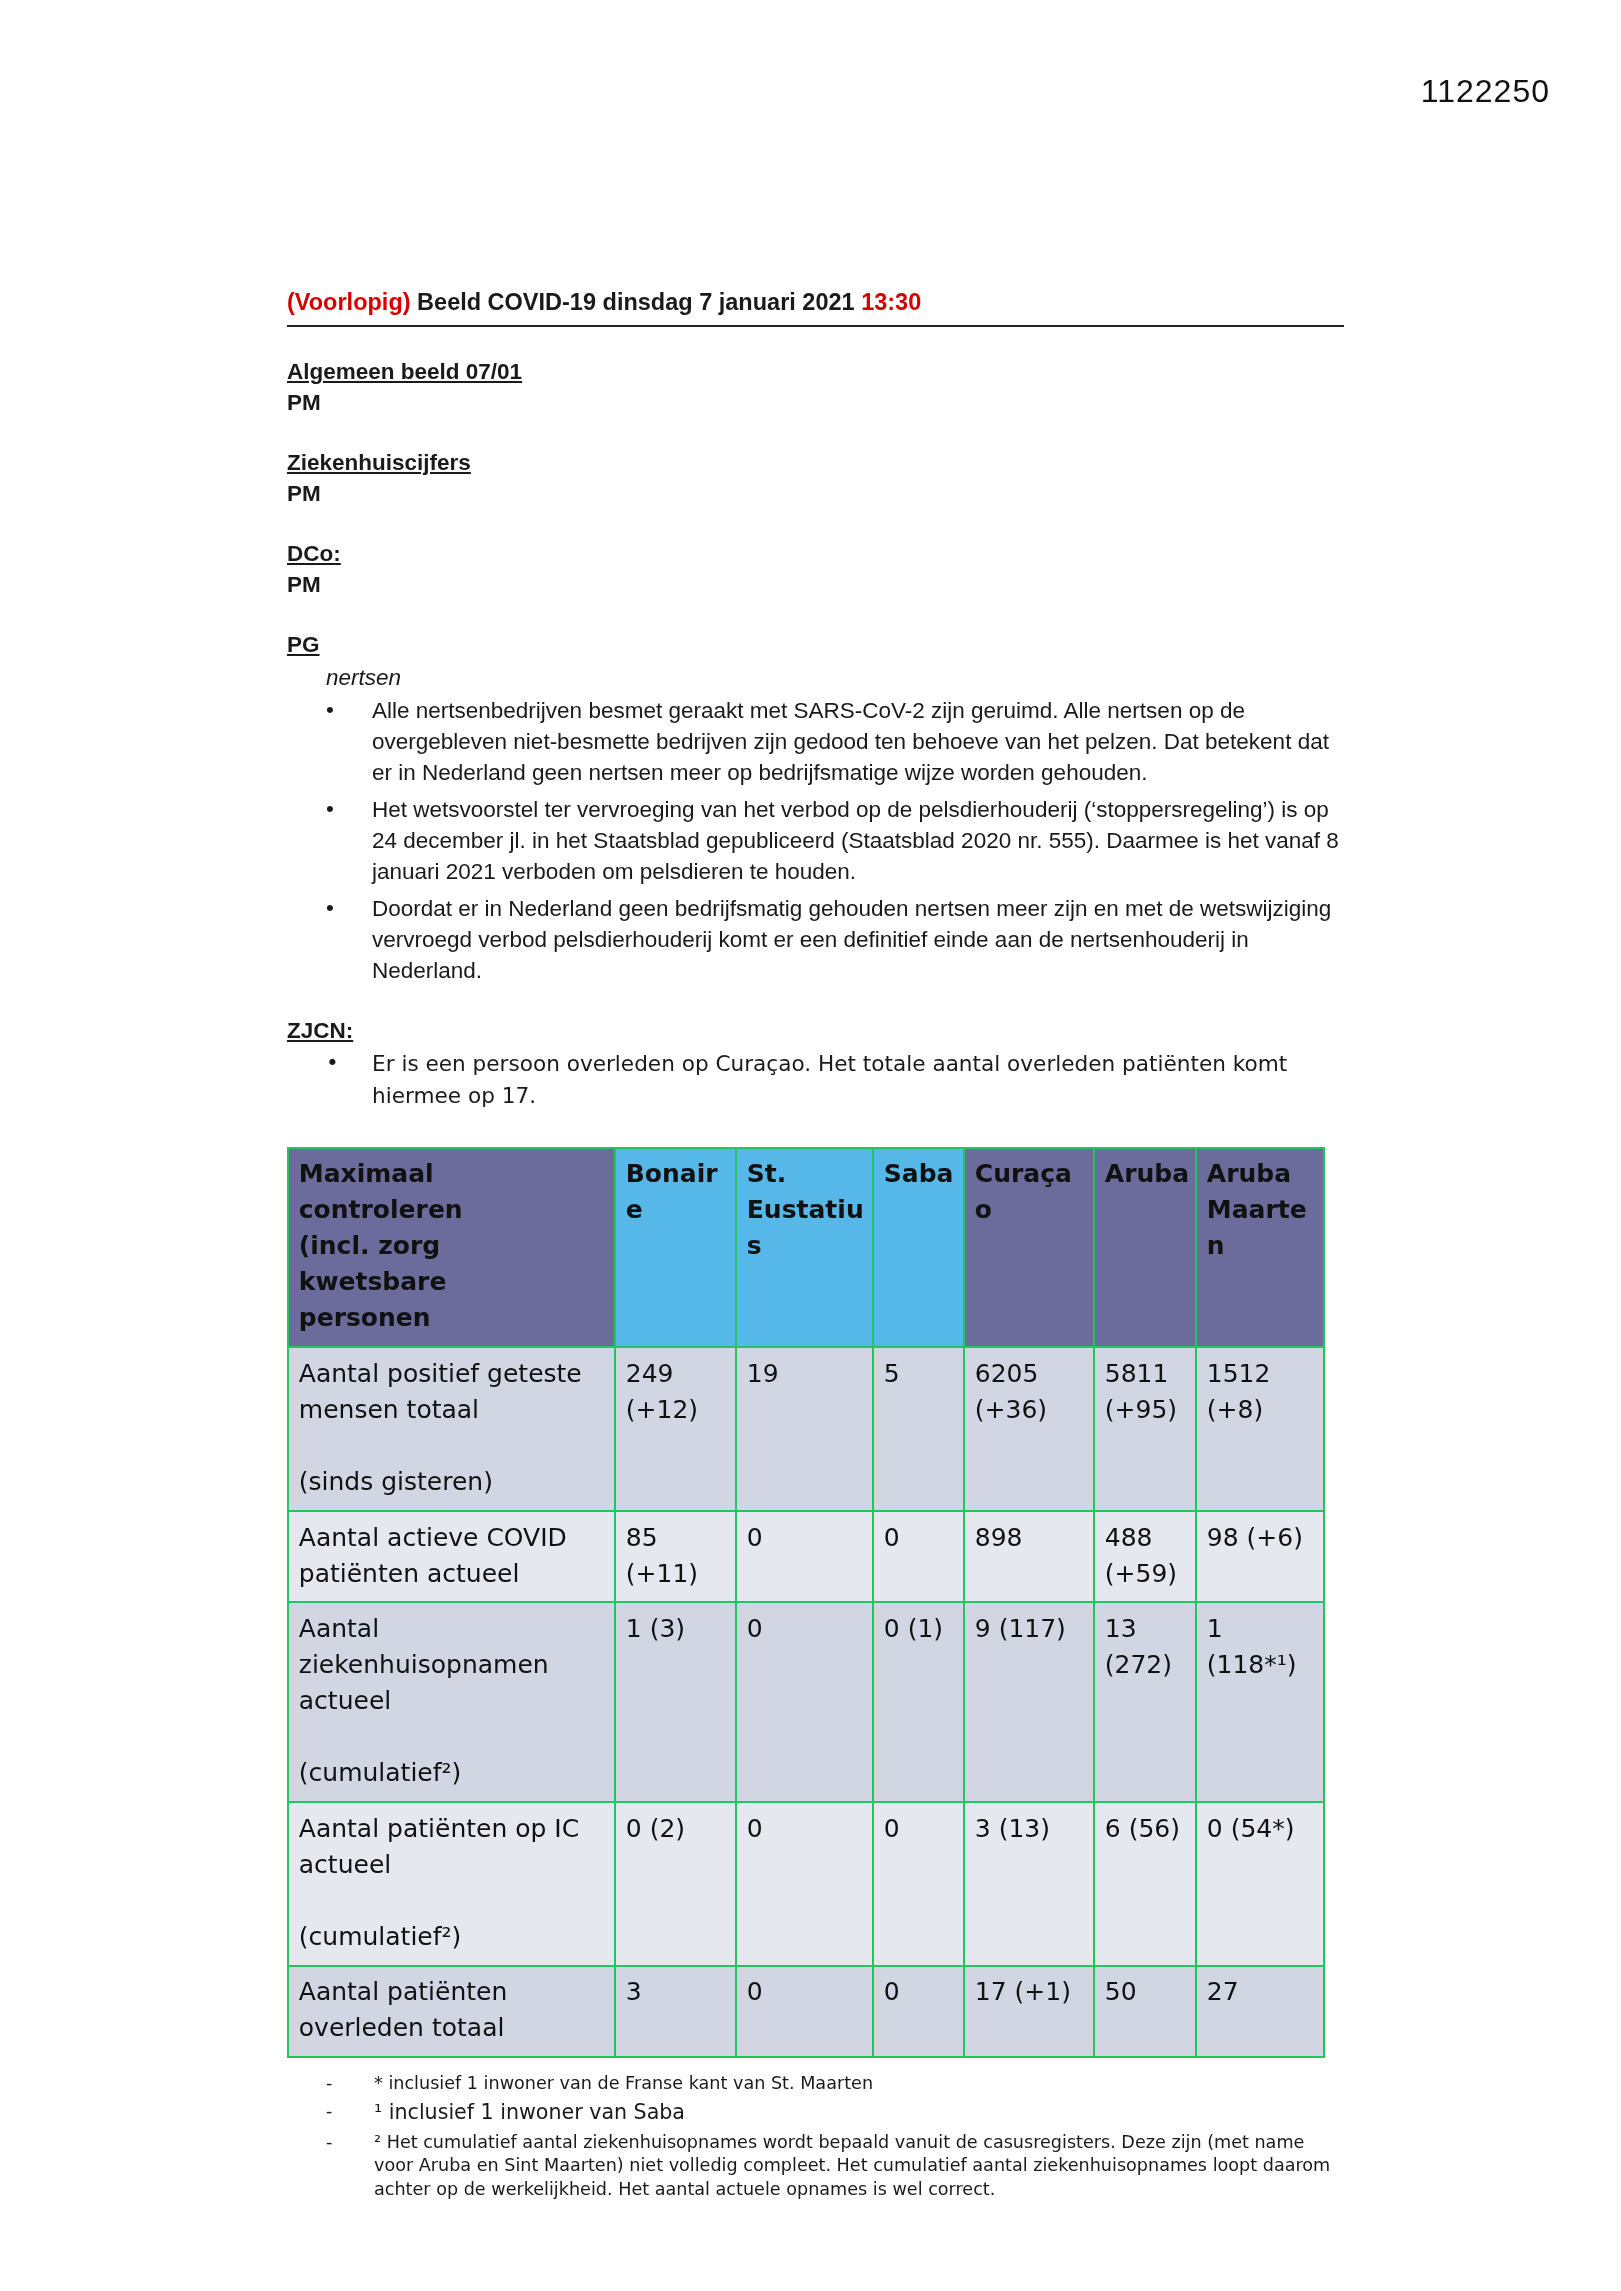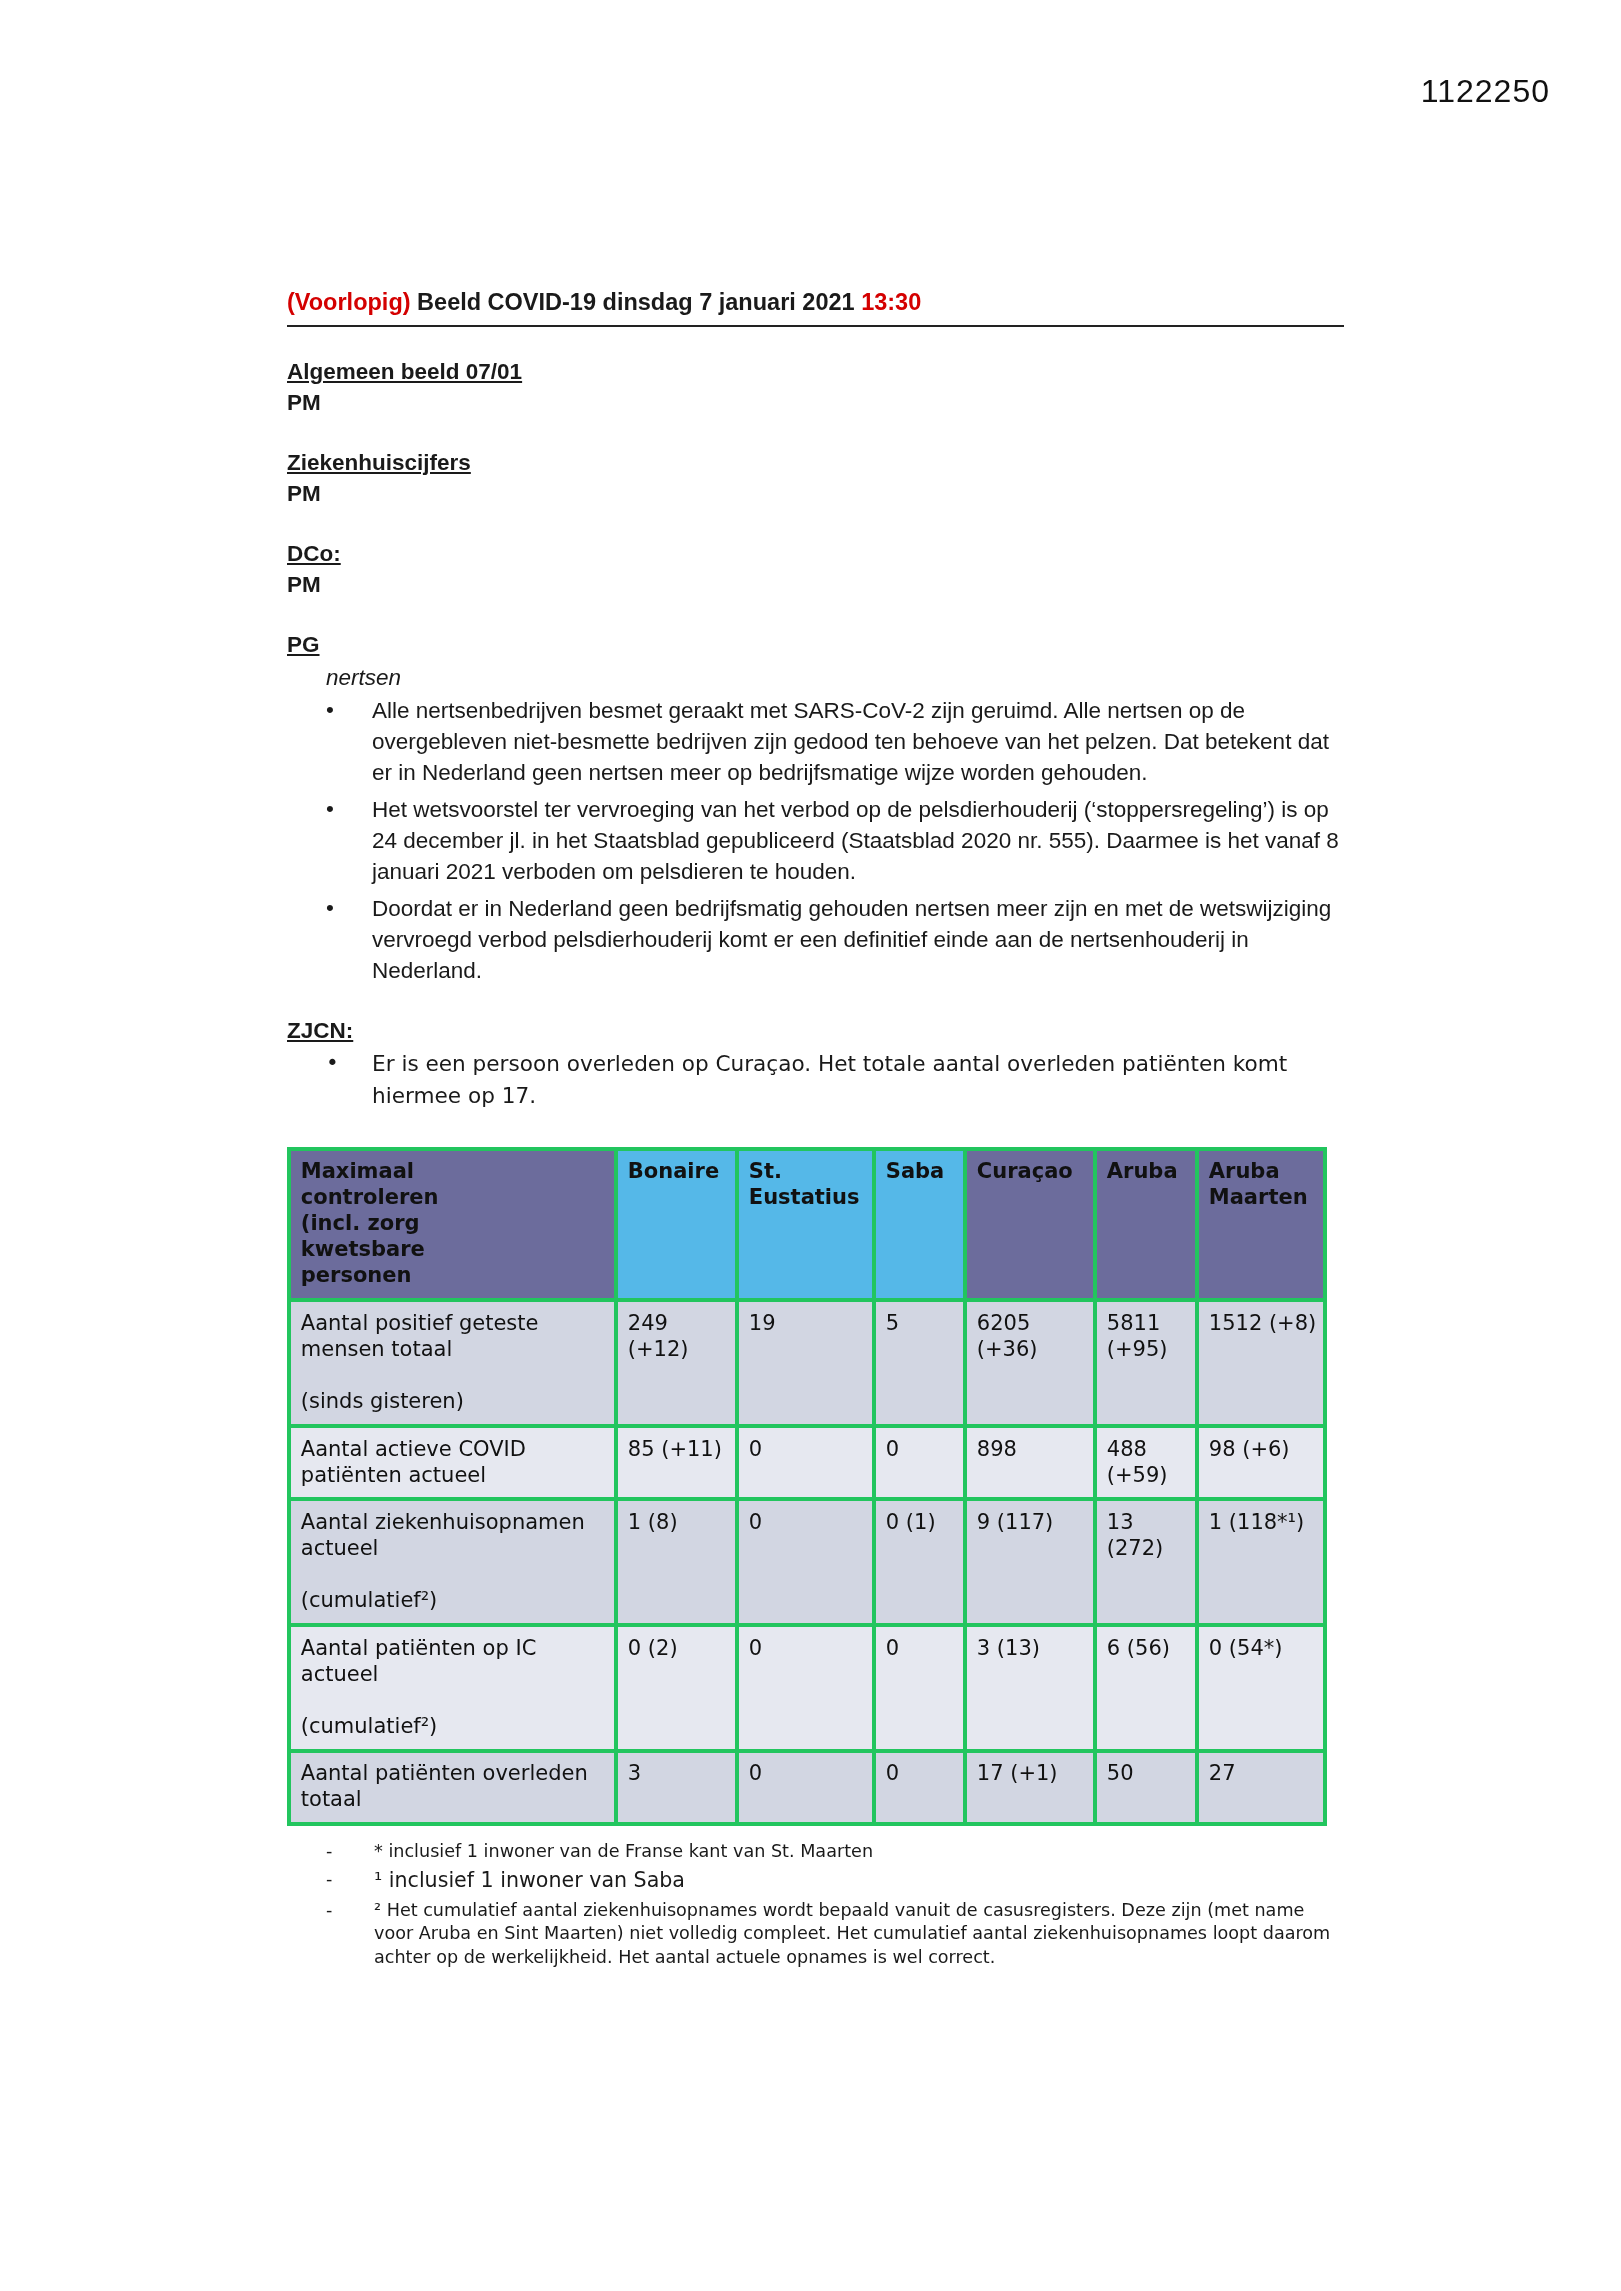--- a/index.html
+++ b/index.html
@@ -85,26 +85,26 @@
     line-height: 32px;
   }
   table.data {
     border-collapse: collapse;
     margin-top: 35px;
     width: 1037px;
     table-layout: fixed;
     font-family: "DejaVu Sans", sans-serif;
   }
   table.data th, table.data td {
-    border: 4px solid #22c55e;
+    border: 2px solid #22c55e;
     vertical-align: top;
     text-align: left;
     padding: 7.8px 5.9px 9.8px 9.8px;
-    font-size: 21px;
-    line-height: 26px;
+    font-size: 25px;
+    line-height: 36px;
     white-space: pre-line;
     word-wrap: break-word;
     color: #111111;
   }
   th.hdr {
     color: #ffffff;
     font-weight: bold;
   }
   .hdr-dark { background: var(--header-dark, #6c6c9c); }
   .hdr-blue { background: var(--header-blue, #55b8e8); }
@@ -221,21 +221,21 @@
           <td>0</td>
           <td>0</td>
           <td>898</td>
           <td>488 (+59)</td>
           <td>98 (+6)</td>
         </tr>
         <tr class="row-a">
           <td>Aantal ziekenhuisopnamen actueel
 
 (cumulatief²)</td>
-          <td>1 (8)</td>
+          <td>1 (3)</td>
           <td>0</td>
           <td>0 (1)</td>
           <td>9 (117)</td>
           <td>13 (272)</td>
           <td>1 (118*¹)</td>
         </tr>
         <tr class="row-b">
           <td>Aantal patiënten op IC actueel
 
 (cumulatief²)</td>

